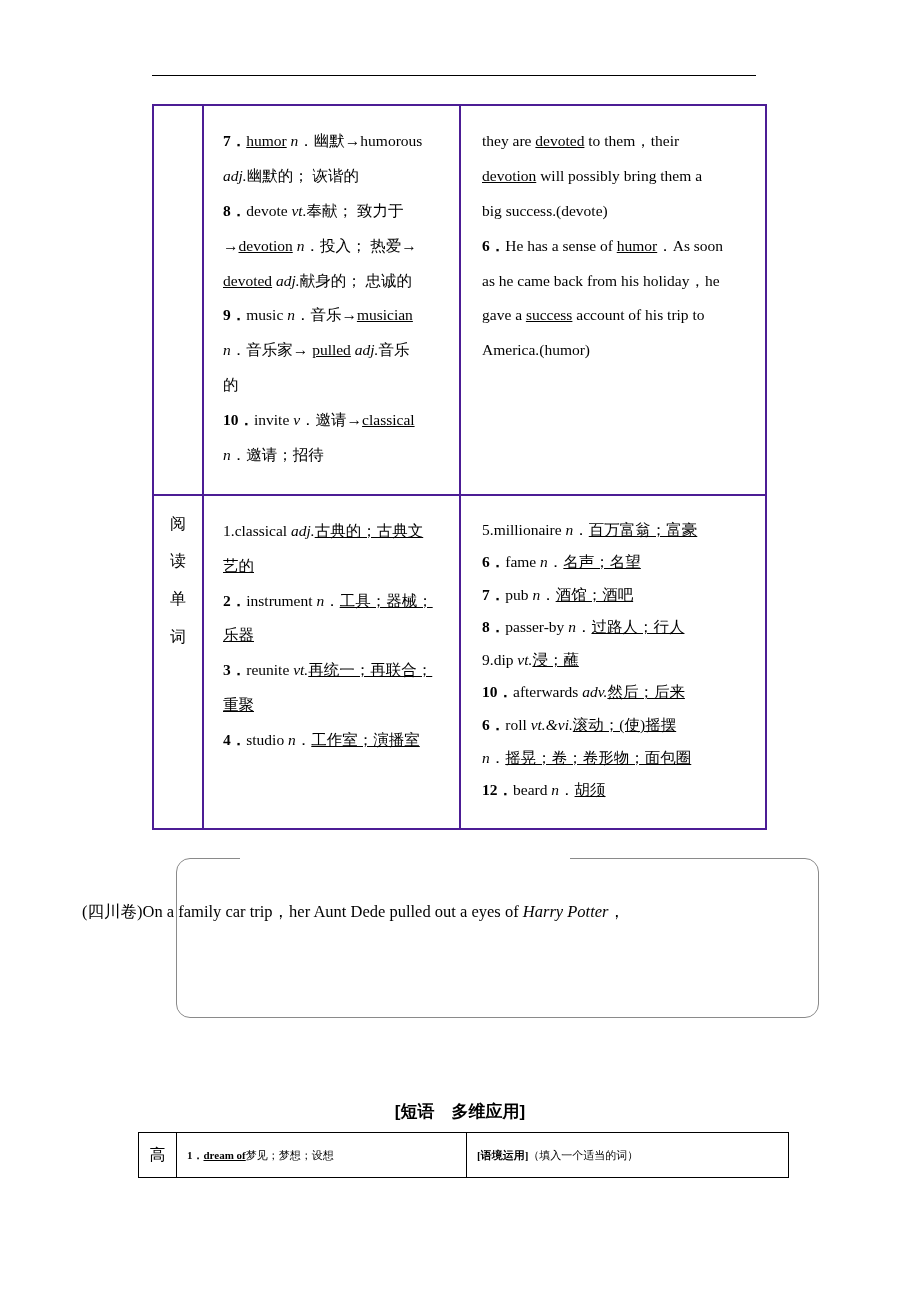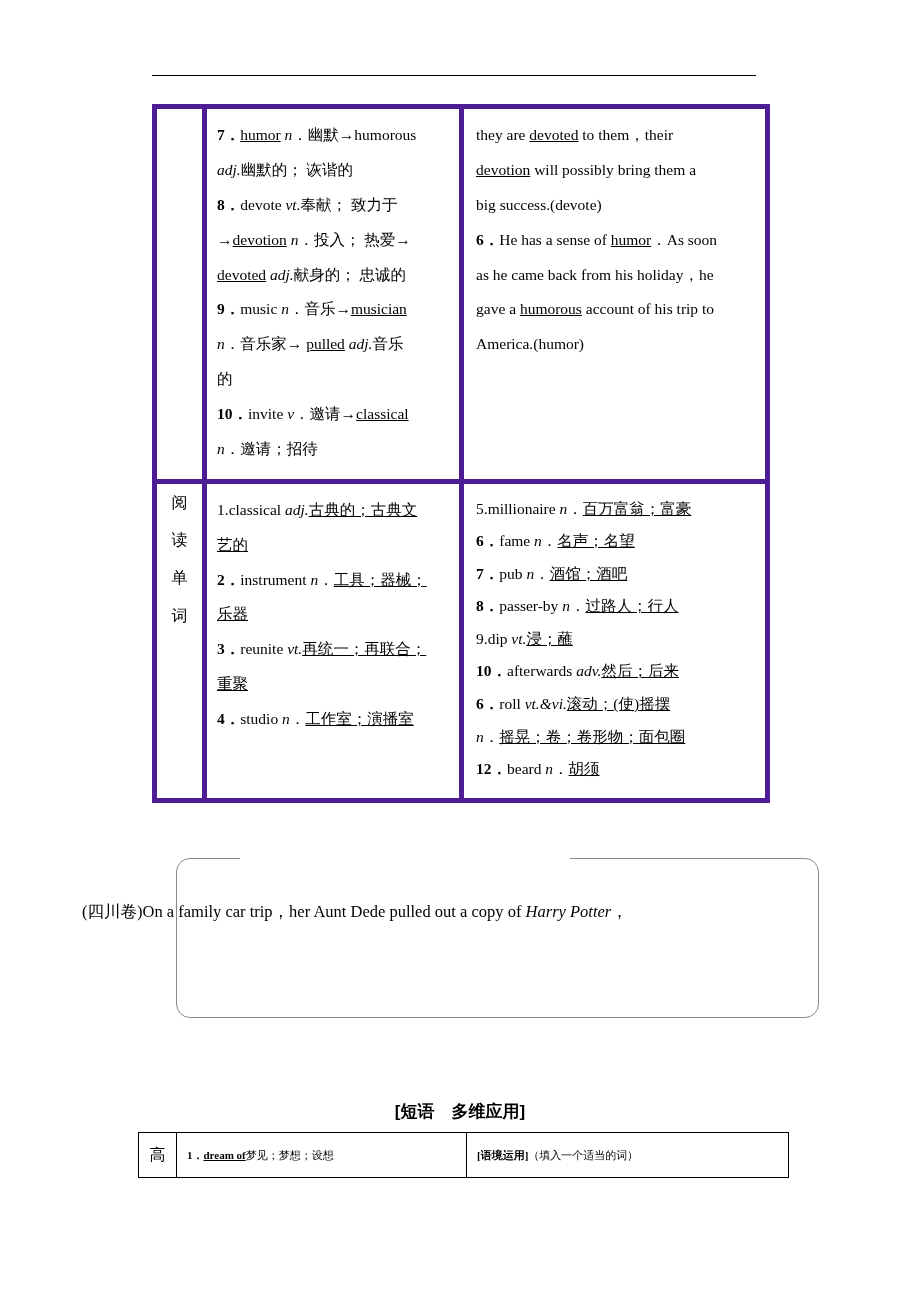--- a/index.html
+++ b/index.html
@@ -32,23 +32,23 @@
   
   .vocab-table {
     position: absolute;
     left: 152px;
     top: 104px;
     width: 613px;
     border-collapse: collapse;
     table-layout: fixed;
   }
   .vocab-table td {
-    border: 5px solid #4c1d95;
+    border: 2px solid #4c1d95;
     vertical-align: top;
-    padding: 0;
+    padding: 9px;
   }
   .col-label { width: 50px; }
   .col-left  { width: 257px; }
   .col-right { width: 306px; }
 
   .cell-inner {
     padding: 9px 10px 12px 10px;
     font-size: 15.5px;
     line-height: 2.25;
   }
@@ -197,21 +197,21 @@
         <td>
           <div class="cell-inner right">
             <div>
               they are <u>devoted</u> to them，their<br>
               <u>devotion</u> will possibly bring them a<br>
               big success.(devote)
             </div>
             <div>
               <b>6．</b>He has a sense of <u>humor</u>．As soon<br>
               as he came back from his holiday，he<br>
-              gave a <u>humorous</u> account of his trip to<br>
+              gave a <u>success</u> account of his trip to<br>
               America.(humor)
             </div>
           </div>
         </td>
       </tr>
       <tr>
         <td class="label-cell">
           <span class="label-vert">阅</span>
           <span class="label-vert">读</span>
           <span class="label-vert">单</span>
@@ -248,21 +248,21 @@
         </td>
       </tr>
     </tbody>
   </table>
 
   <div class="hot-box"></div>
   <div class="hot-box-mask"></div>
 
   <div class="hot-text">
     <p class="indent">
-      <span>(四川卷)On a family car trip，her Aunt Dede pulled out a copy of </span><i>Harry Potter</i><span>，</span>
+      <span>(四川卷)On a family car trip，her Aunt Dede pulled out a eyes of </span><i>Harry Potter</i><span>，</span>
     </p>
   </div>
 
   <div class="phrase-title">[短语　多维应用]</div>
 
   <table class="phrase-table">
     <colgroup>
       <col class="p-col-label">
         <col class="p-col-mid">
         <col class="p-col-right">

